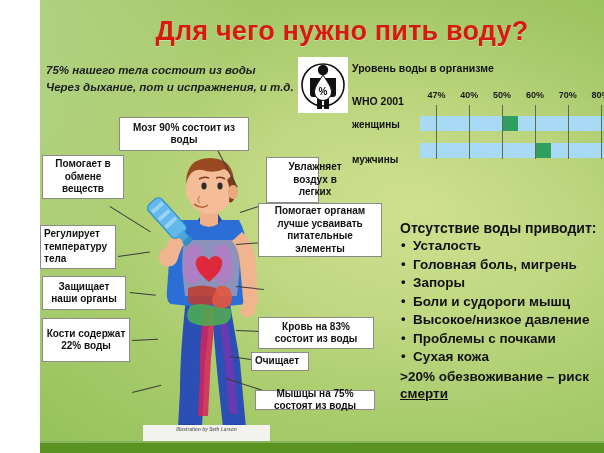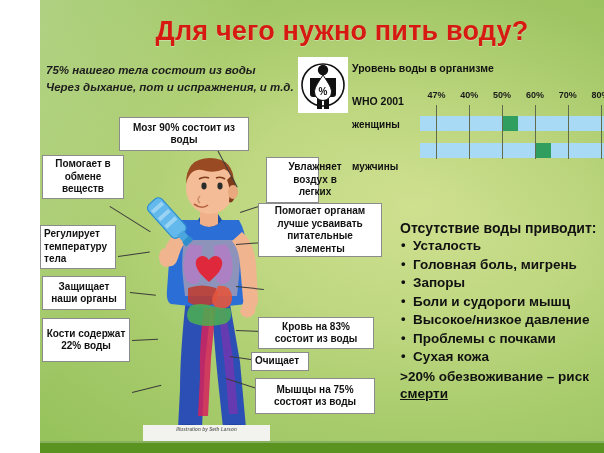--- a/index.html
+++ b/index.html
@@ -83,21 +83,21 @@
     position: absolute; top: 15px;
     width: 1px; height: 54px;
     background: #5f6b4a;
   }
   .bar-row-label {
     position: absolute; left: 0;
     font-size: 10px; font-weight: bold; color: #111;
     white-space: nowrap;
   }
   .bar-row-label.women { top: 57px; }
-  .bar-row-label.men   { top: 99px; }
+  .bar-row-label.men   { top: 92px; }
   .bar {
     position: absolute; left: 0;
     height: 15px;
     background: #a9daf5;
   }
   .bar.women { top: 26px; width: 220px; }
   .bar.men   { top: 53px; width: 220px; }
   .bar-marker {
     position: absolute; top: 0; height: 15px;
     background: #2f9e5e;
@@ -333,21 +333,21 @@
 
   <div class="box" style="left:226px; top:157px; width:48px; height:46px;padding-left:48px;">Увлажняет воздух в легких</div>
 
   <div class="box" style="left:218px; top:203px; width:124px; height:54px;">Помогает органам лучше усваивать питательные элементы</div>
 
 
   <div class="box" style="left:218px; top:317px; width:116px; height:32px;">Кровь на 83% состоит из воды</div>
 
   <div class="box left-align" style="left:211px; top:352px; width:58px; height:19px;">Очищает</div>
 
-  <div class="box" style="left:215px; top:378px; width:120px; height:36px;">Мышцы на 75% состоят из воды</div>
+  <div class="box" style="left:215px; top:390px; width:120px; height:20px;">Мышцы на 75% состоят из воды</div>
 
   <div class="right-list">
     <h3>Отсутствие воды приводит:</h3>
     <ul>
       <li>Усталость</li>
       <li>Головная боль, мигрень</li>
       <li>Запоры</li>
       <li>Боли и судороги мышц</li>
       <li>Высокое/низкое давление</li>
       <li>Проблемы с почками</li>

